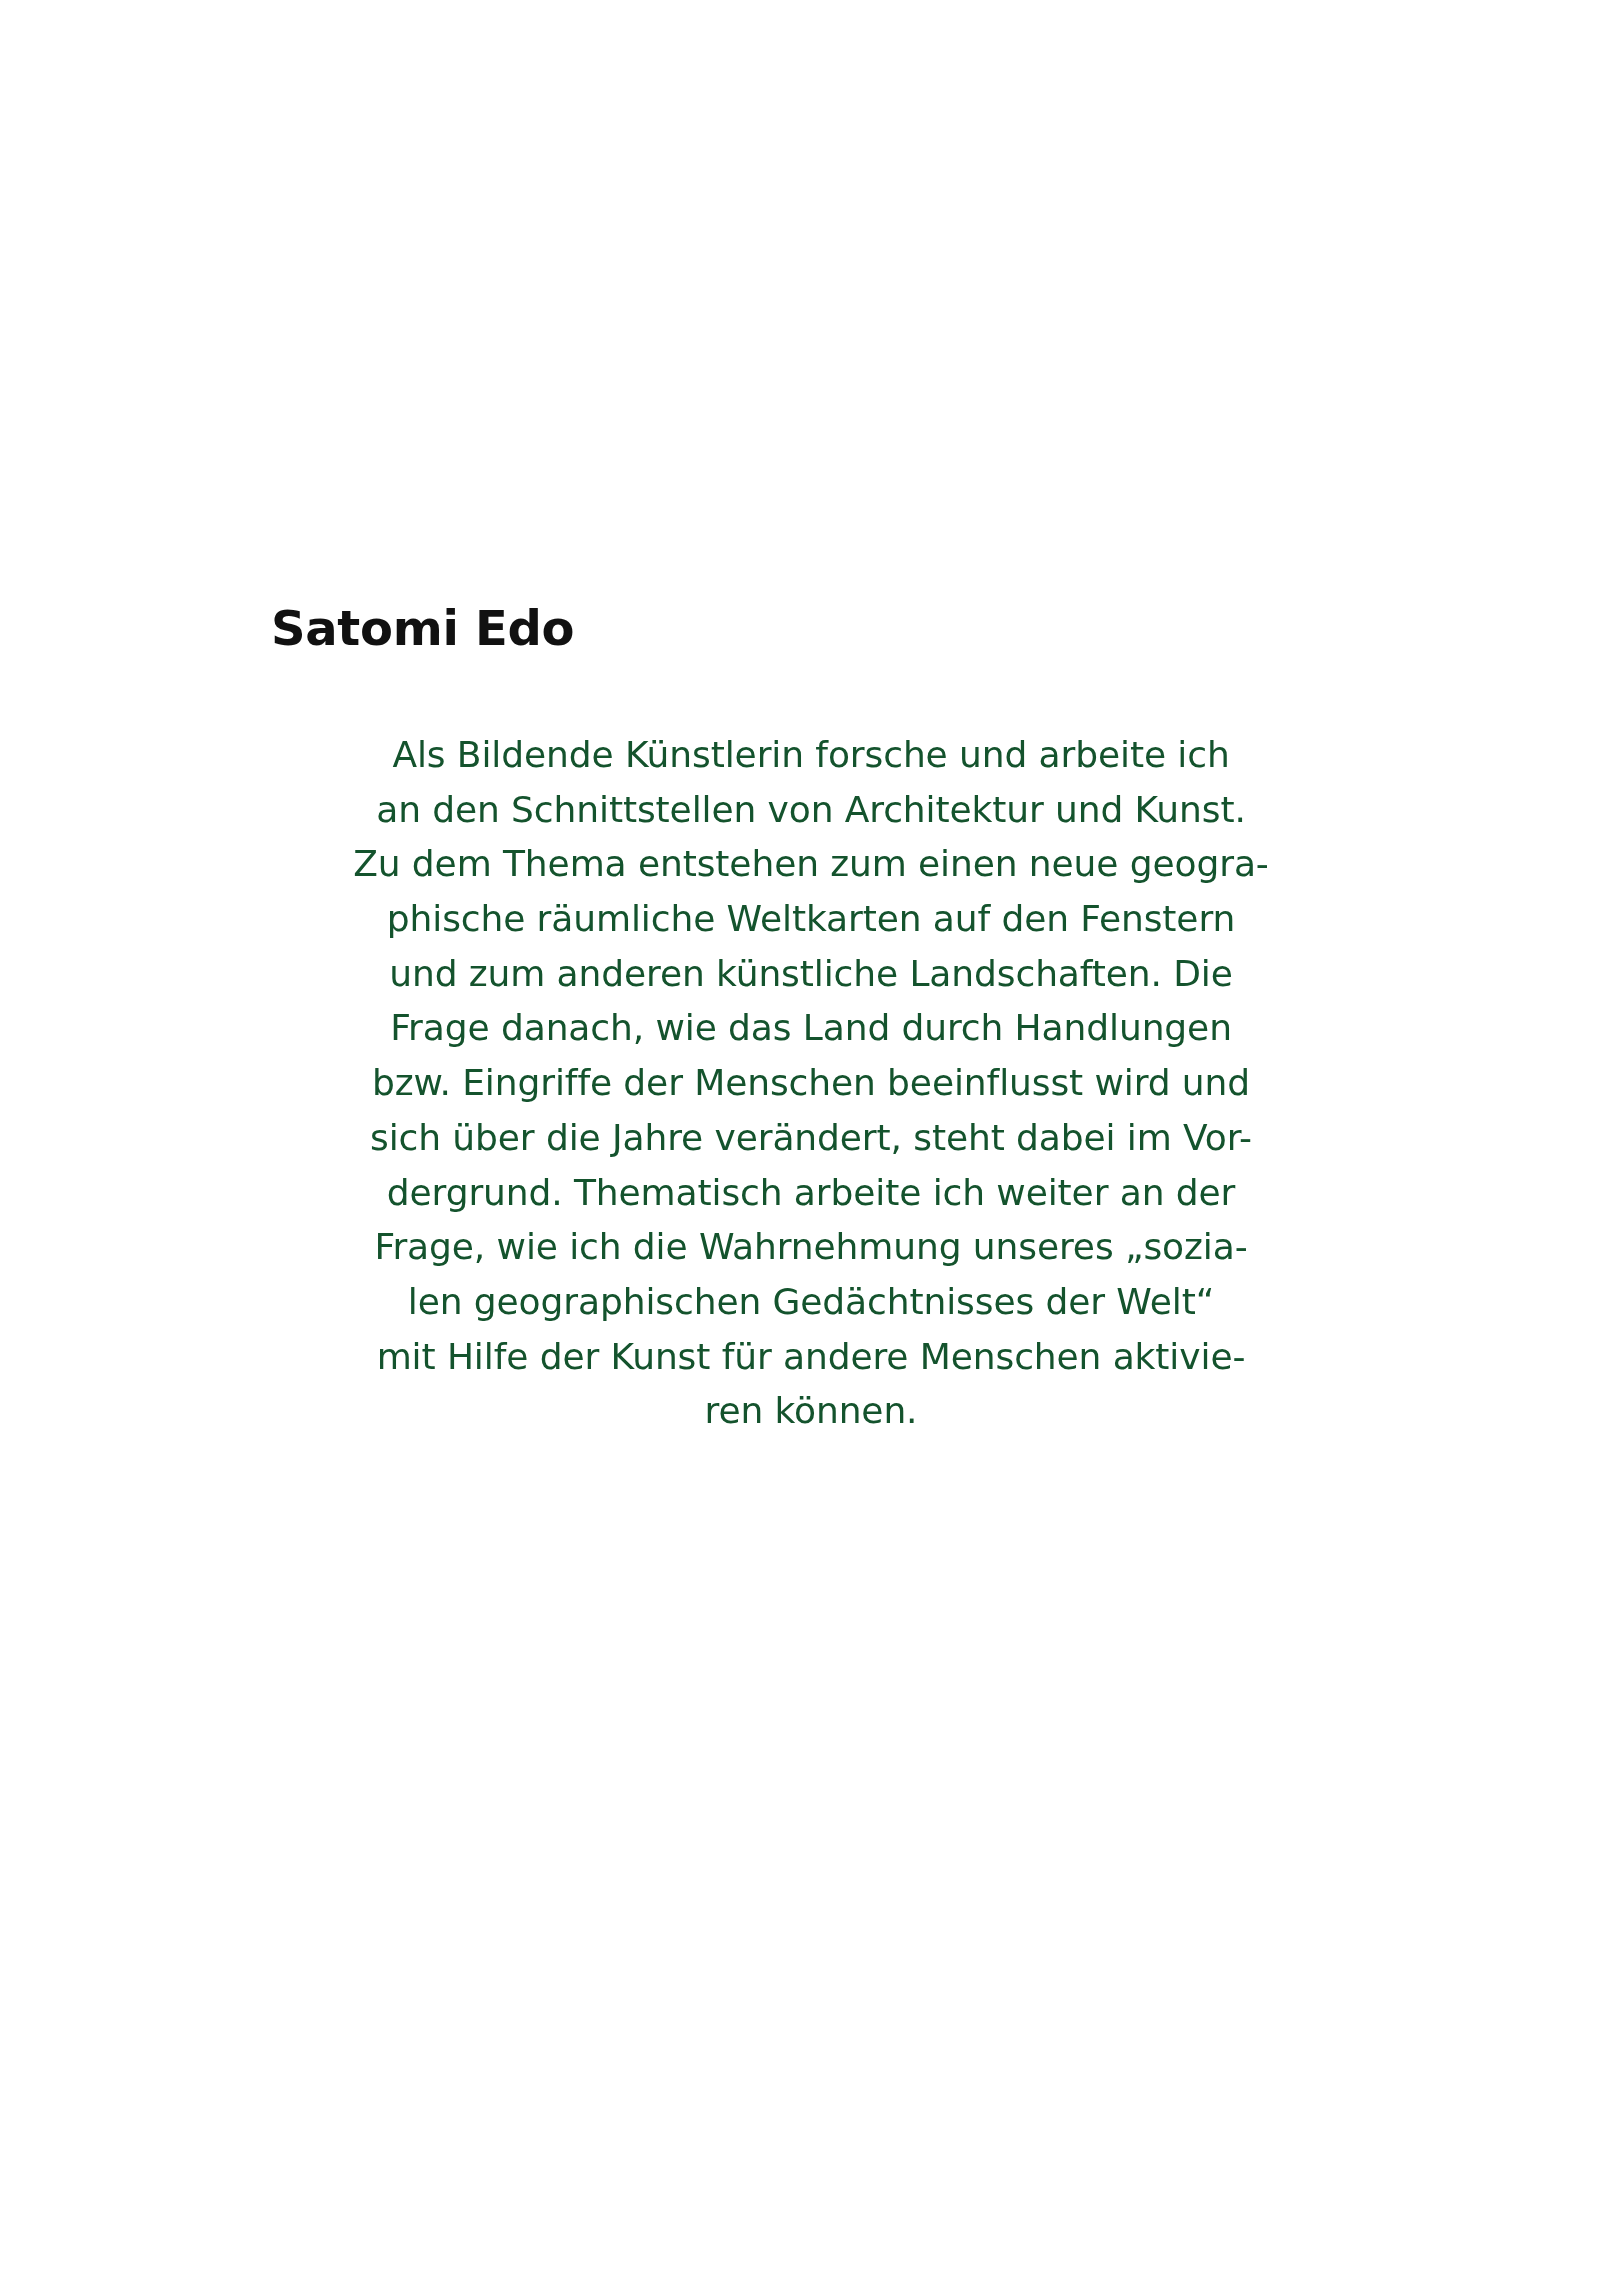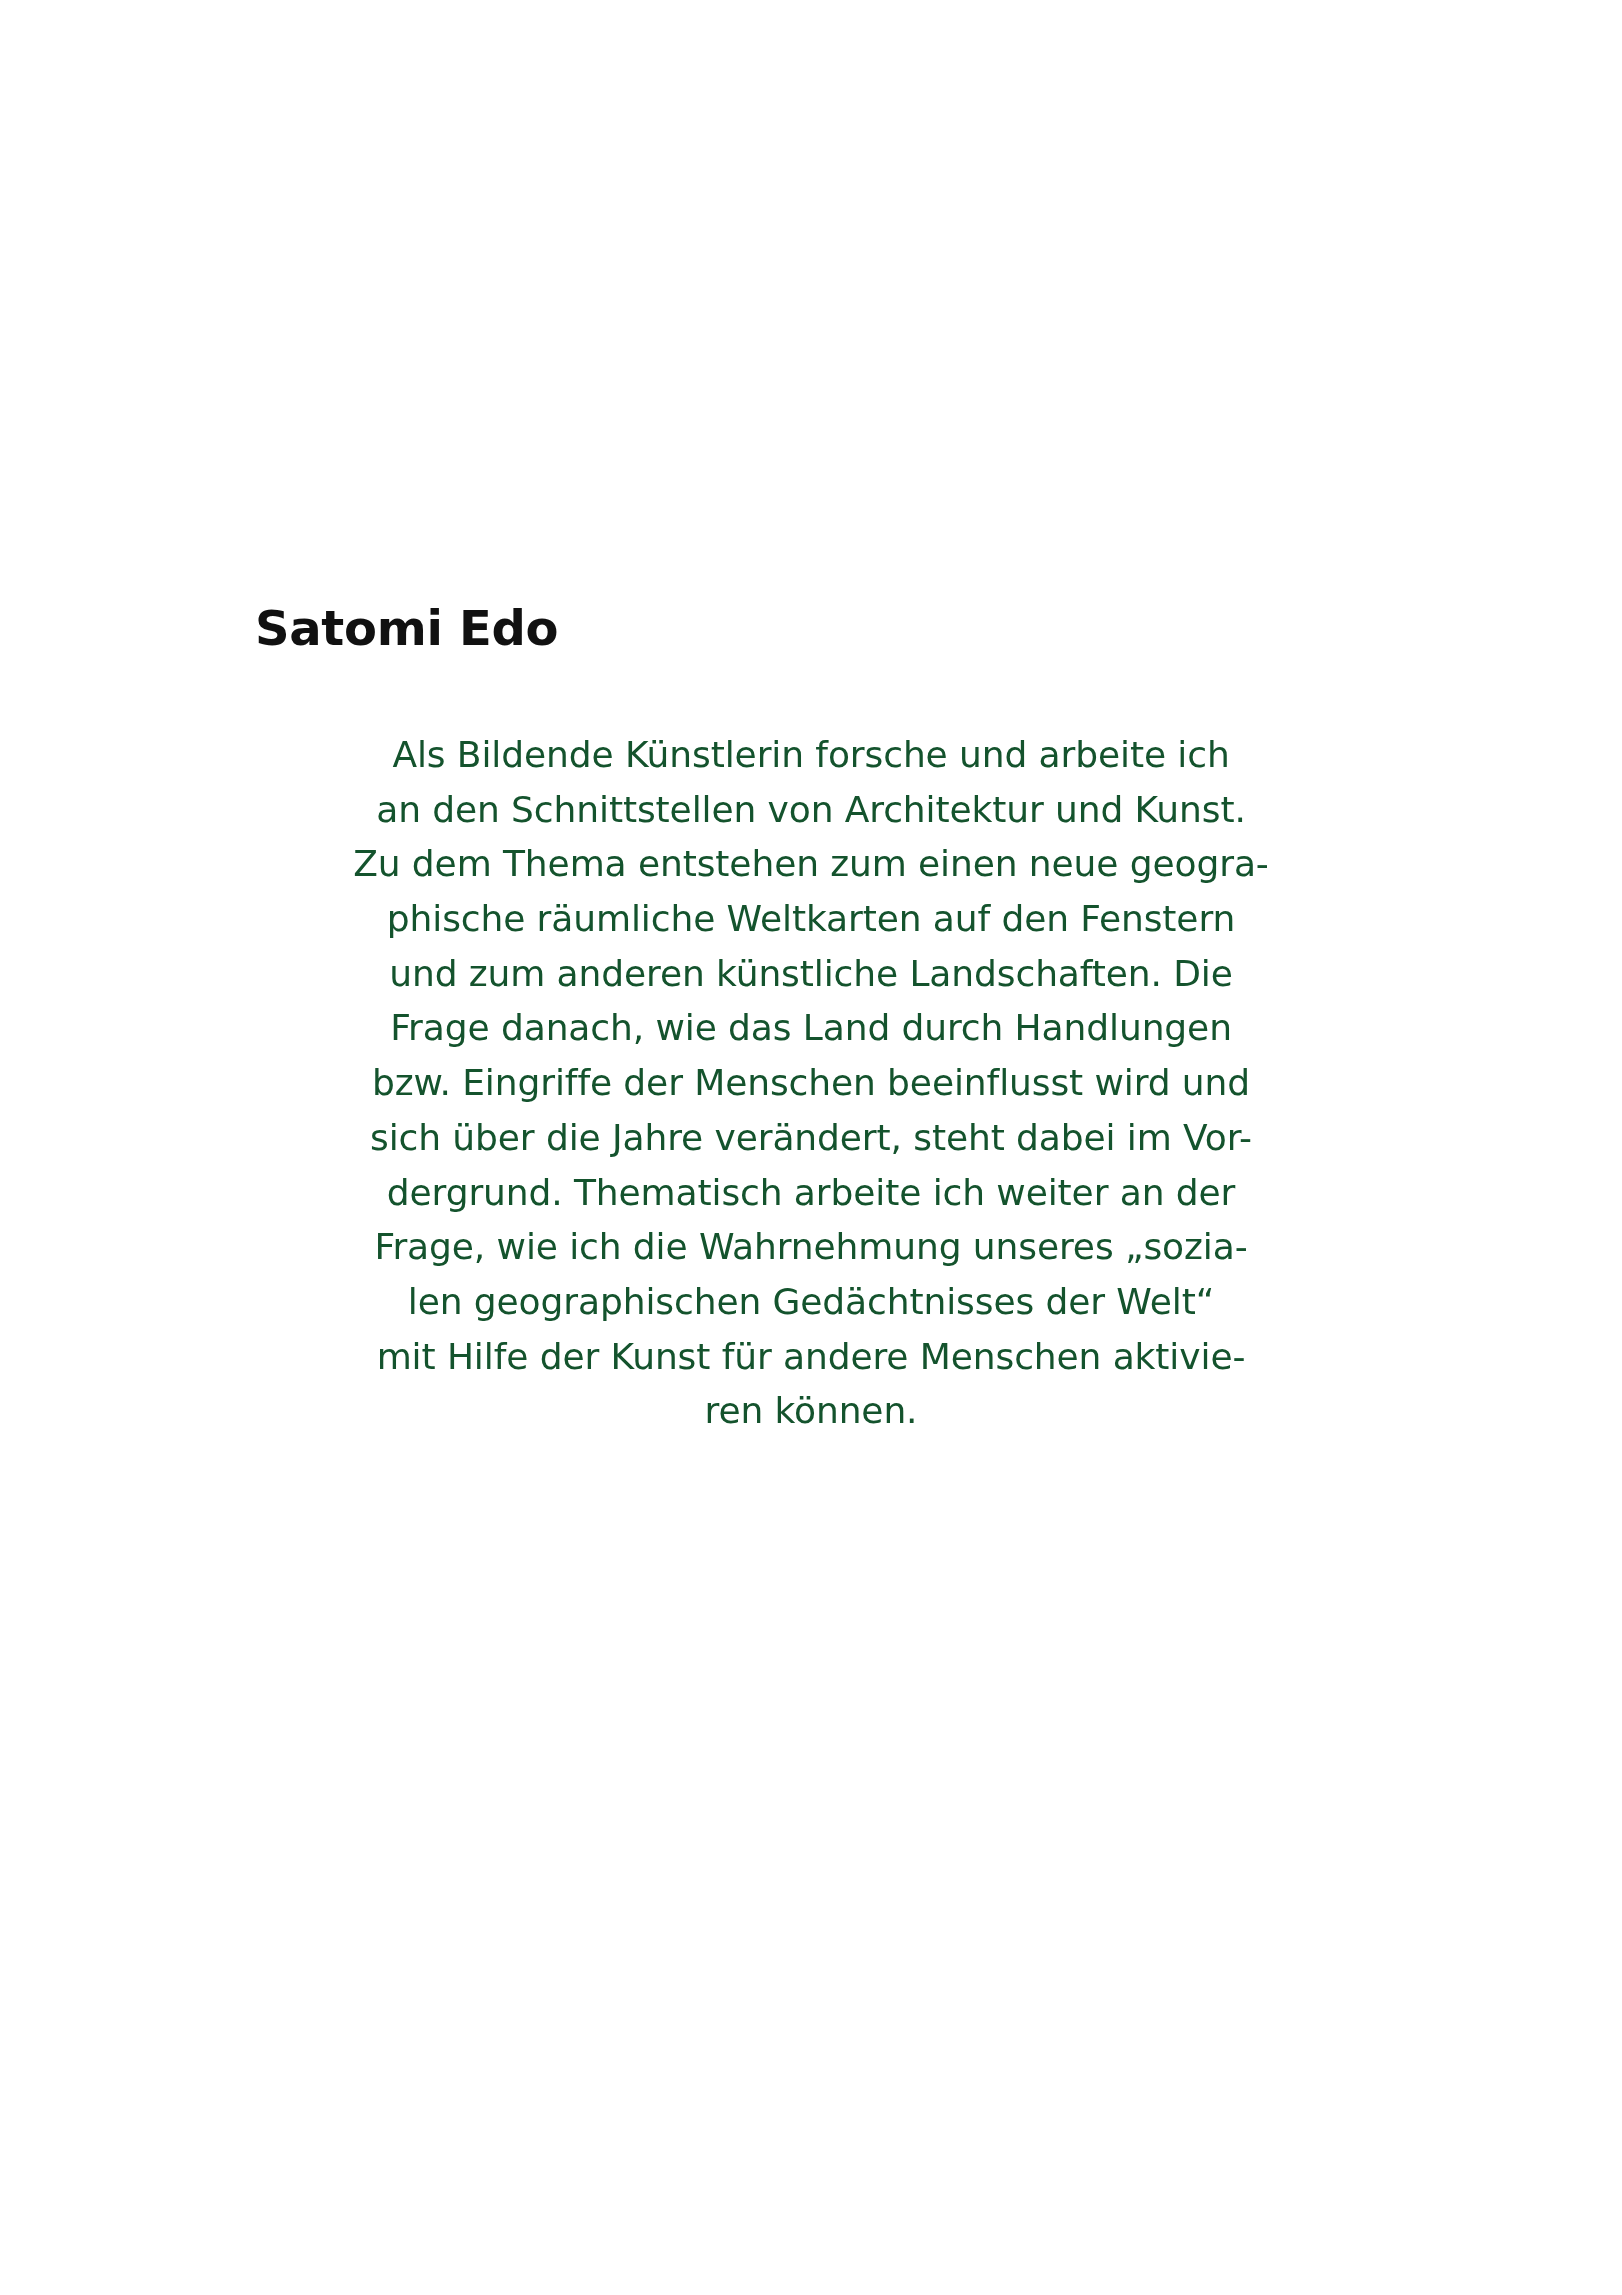--- a/index.html
+++ b/index.html
@@ -29,21 +29,21 @@
     top: 602px;
     width: 1112px;
   }
   .artist-name {
     font-family: "DejaVu Sans", sans-serif;
     font-weight: 700;
     font-size: 48px;
     line-height: 1.1;
     letter-spacing: -0.3px;
     color: #111111;
-    margin: 0 0 73px 0;
+    margin: 0 0 73px 16px;
   }
   .bio {
     font-family: "DejaVu Sans", sans-serif;
     font-weight: 400;
     font-size: 36px;
     line-height: 1.52;
     color: #14532d;
     margin: 0;
     white-space: pre-line;
     letter-spacing: -0.1px;

